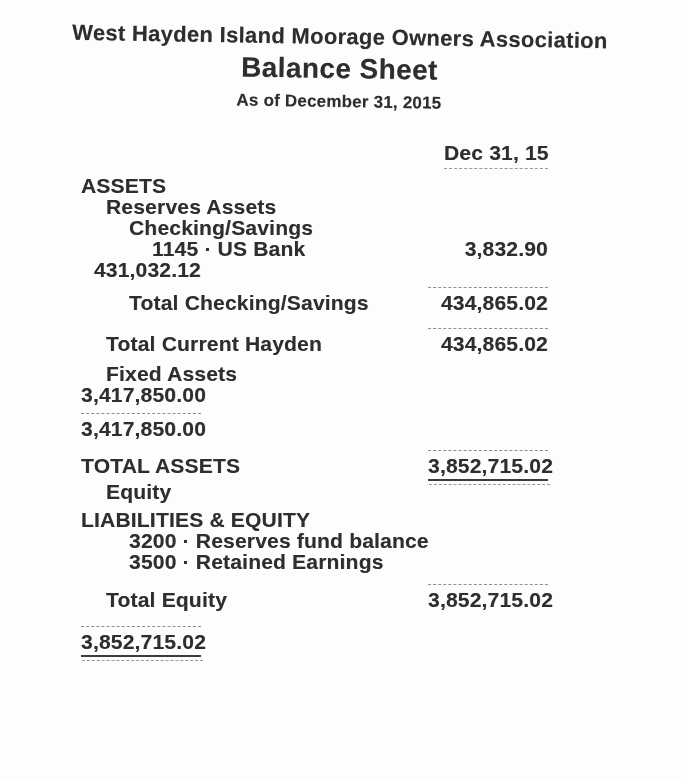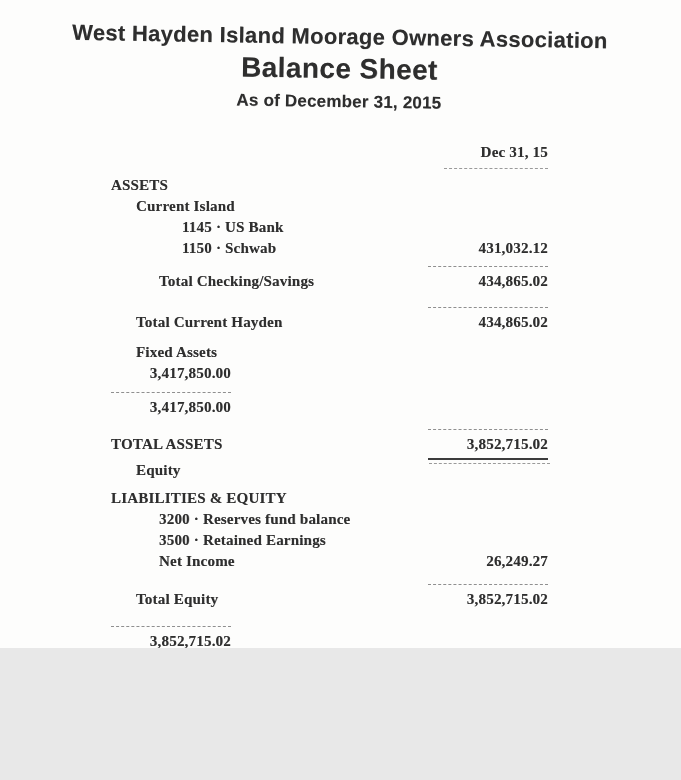--- a/index.html
+++ b/index.html
@@ -1,42 +1,41 @@
 <!DOCTYPE html>
 <html><head>
 <meta charset="utf-8">
 <style>
   html, body { margin: 0; padding: 0; background: #e8e8e8; }
   .page {
     position: relative;
     width: 681px;
-    height: 648px;
+    height: 780px;
     margin: 0 auto;
     background: #fdfdfc;
     overflow: hidden;
     font-family: "Liberation Sans", "DejaVu Sans", sans-serif;
     font-weight: bold;
     color: #2e2e2e;
     text-shadow: 0.3px 0.3px 0.6px rgba(70,70,70,0.45);
   }
   
   .doc-header {
     padding-top: 24px;
     text-align: center;
     transform: rotate(0.9deg);
     transform-origin: 50% 0;
   }
   .org      { font-size: 22px; line-height: 1.2; letter-spacing: 0.3px; }
   .title    { font-size: 28px; line-height: 1.15; margin-top: 3px; letter-spacing: 0.4px; }
   .subtitle { font-size: 17px; line-height: 1.2; margin-top: 6px; letter-spacing: 0.2px; }
   
   .sheet {
-    margin: 30px 133px 0 111px; 
-    font-size: 15px;
-    font-family: Liberation Serif, serif;
+    margin: 30px 133px 0 81px; 
+    font-size: 21px;
   }
   .row {
     display: flex;
     justify-content: space-between;
     align-items: flex-end;
     line-height: 21px;
     white-space: nowrap;
   }
   .lbl { flex: 0 1 auto; letter-spacing: 0.2px; }
   .amt { flex: 0 0 120px; width: 120px; text-align: right; letter-spacing: 0.2px; }
@@ -93,31 +92,35 @@
     <div class="row colhead">
       <span class="amt">Dec 31, 15</span>
     </div>
 
     <div class="row ind0">
       <span class="lbl">ASSETS</span>
       <span class="amt"></span>
     </div>
 
     <div class="row ind1">
-      <span class="lbl">Current Island</span>
+      <span class="lbl">Reserves Assets</span>
       <span class="amt"></span>
     </div>
 
+    <div class="row ind2">
+      <span class="lbl">Checking/Savings</span>
+      <span class="amt"></span>
+    </div>
 
     <div class="row ind3">
       <span class="lbl">1145 · US Bank</span>
+      <span class="amt">3,832.90</span>
     </div>
 
     <div class="row ind3">
-      <span class="lbl">1150 · Schwab</span>
       <span class="amt">431,032.12</span>
     </div>
 
     <div class="row ind2 mt7">
       <span class="lbl">Total Checking/Savings</span>
       <span class="amt rt">434,865.02</span>
     </div>
 
     <div class="row ind1 mt15">
       <span class="lbl">Total Current Hayden</span>
@@ -154,24 +157,20 @@
 
     <div class="row ind2">
       <span class="lbl">3200 · Reserves fund balance</span>
     </div>
 
 
     <div class="row ind2">
       <span class="lbl">3500 · Retained Earnings</span>
     </div>
 
-    <div class="row ind2">
-      <span class="lbl">Net Income</span>
-      <span class="amt">26,249.27</span>
-    </div>
 
     <div class="row ind1 mt12">
       <span class="lbl">Total Equity</span>
       <span class="amt rt">3,852,715.02</span>
     </div>
 
     <div class="row ind0 mt16 grand">
       <span class="amt rt db">3,852,715.02</span>
     </div>
 

